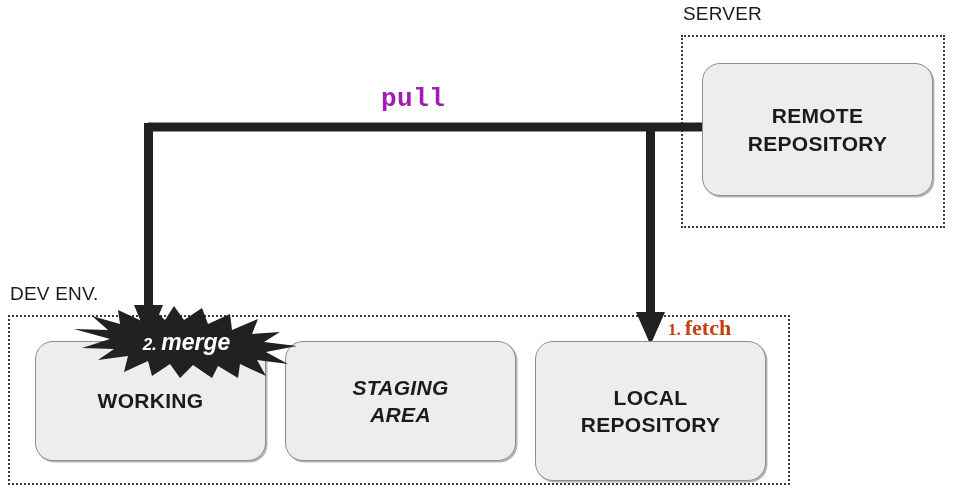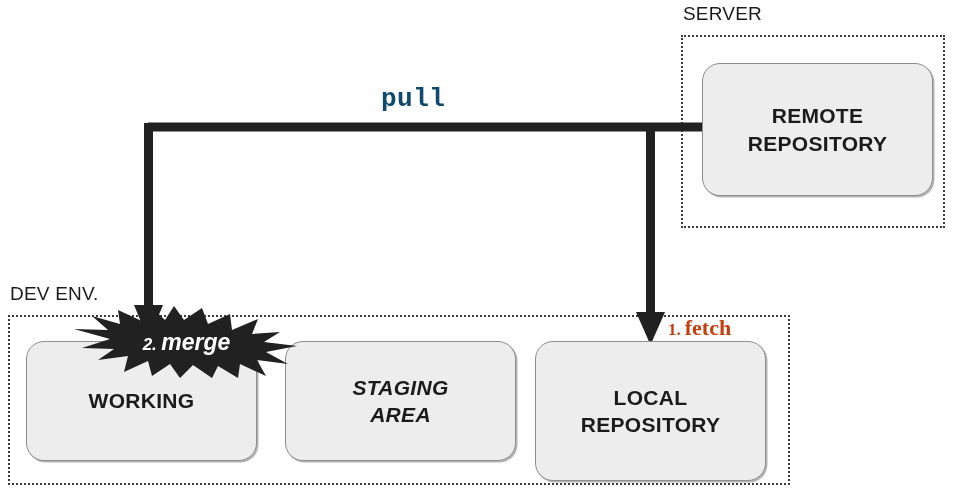--- a/index.html
+++ b/index.html
@@ -67,21 +67,21 @@
     height: 495px;
     pointer-events: none;
   }
 
   
   .edge-label-mono {
     position: absolute;
     font-family: "Liberation Mono", "DejaVu Sans Mono", monospace;
     font-size: 26px;
     font-weight: bold;
-    color: #0c4a6e;
+    color: #a21caf;
     letter-spacing: 0.5px;
     white-space: nowrap;
   }
   .edge-label-step {
     position: absolute;
     white-space: nowrap;
     font-family: Liberation Serif, serif;
     color: #c2410c;
   }
   .edge-label-step .num {
@@ -135,21 +135,21 @@
 
     <path d="M 650.5 123 L 650.5 312" stroke="#212121" stroke-width="9" fill="none" stroke-linecap="butt"></path>
     <polygon points="636,312 665,312 650.5,345" fill="#212121"></polygon>
   </svg>
 
   <div class="node" style="left:702px; top:63px; width:231px; height:133px;">
     <div class="node-line">REMOTE</div>
     <div class="node-line">REPOSITORY</div>
   </div>
 
-  <div class="node" style="left:26px; top:341px; width:231px; height:120px;">
+  <div class="node" style="left:35px; top:341px; width:231px; height:120px;">
     <div class="node-line">WORKING</div>
   </div>
 
   <div class="node" style="left:285px; top:341px; width:231px; height:120px;font-style:italic;">
     <div class="node-line">STAGING</div>
     <div class="node-line">AREA</div>
   </div>
 
   <div class="node" style="left:535px; top:341px; width:231px; height:140px;">
     <div class="node-line">LOCAL</div>

